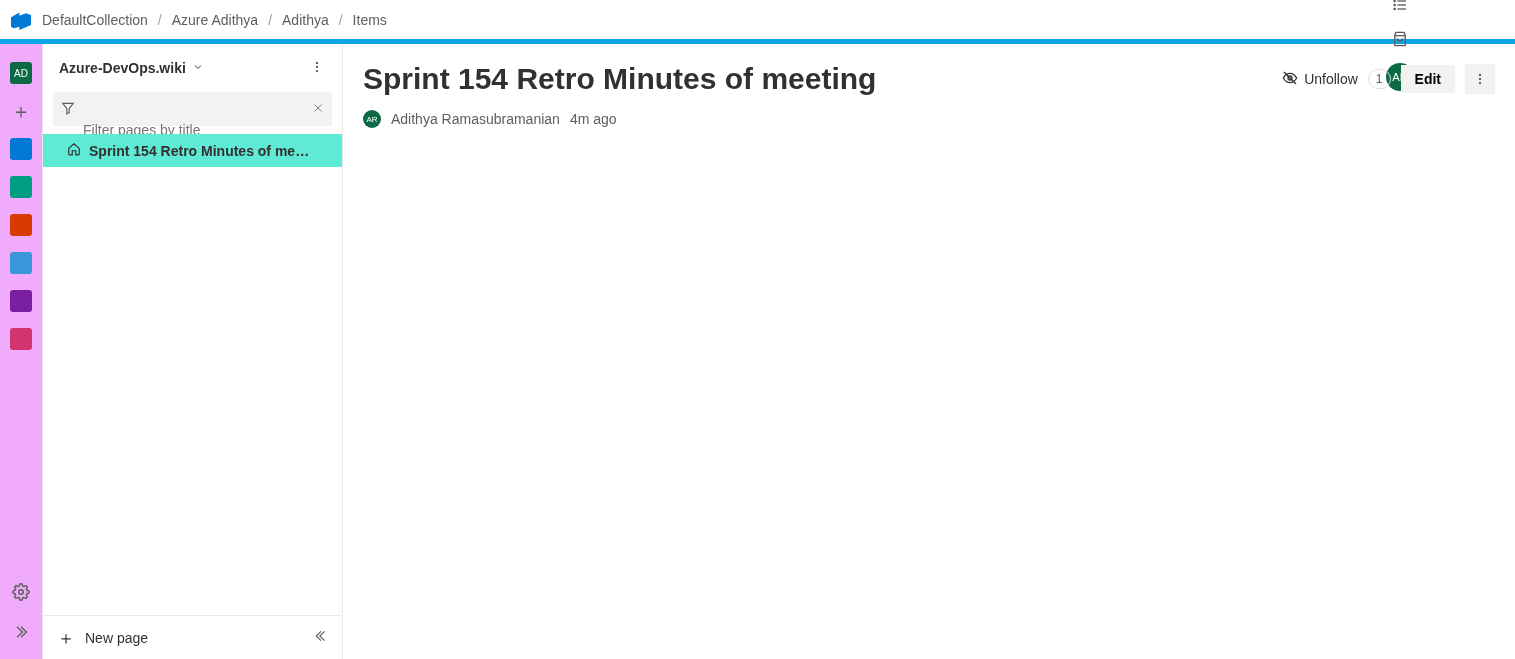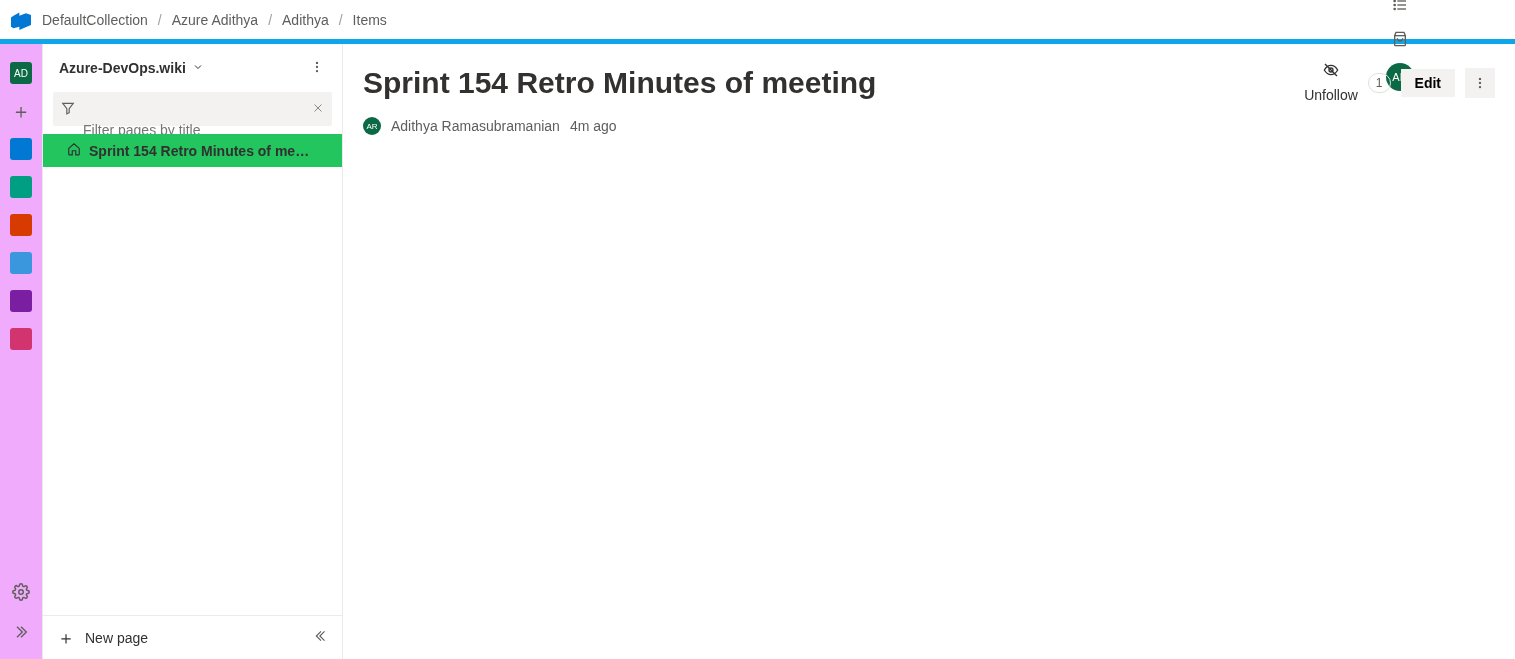--- a/index.html
+++ b/index.html
@@ -112,21 +112,21 @@
   .filter-clear { cursor:pointer; color:#8a8886; font-size:14px; }
   .tree {
     margin-top: 8px;
     flex: 1;
     overflow: auto;
   }
   .tree-item {
     display:flex; align-items:center; gap:8px;
     padding: 8px 10px 8px 24px;
     cursor:pointer;
-    background:#22c55e;
+    background:#5eead4;
     font-weight:600;
   }
   .tree-item .label {
     white-space: nowrap;
     overflow:hidden;
     text-overflow: ellipsis;
   }
   .newpage-bar {
     height: 44px;
     border-top: 1px solid #eaeaea;
@@ -141,21 +141,21 @@
   .main {
     flex:1;
     padding: 18px 20px;
     overflow:auto;
   }
   .page-header {
     display:flex; align-items:center; justify-content:space-between;
   }
   .page-title { font-size:30px; font-weight:600; }
   .page-actions { display:flex; align-items:center; gap:10px; }
-  .unfollow { display:flex; align-items:center; gap:6px; cursor:pointer;flex-direction:column; }
+  .unfollow { display:flex; align-items:center; gap:6px; cursor:pointer; }
   .count-badge {
     border:1px solid #e1dfdd; border-radius:10px;
     padding:0 7px; font-size:12px; color:#605e5c;
     height:20px; display:flex; align-items:center;
   }
   .edit-btn {
     background:#f3f2f1; border:none; padding:6px 14px;
     font-size:14px; font-weight:600; cursor:pointer;
   }
   .more-btn {

